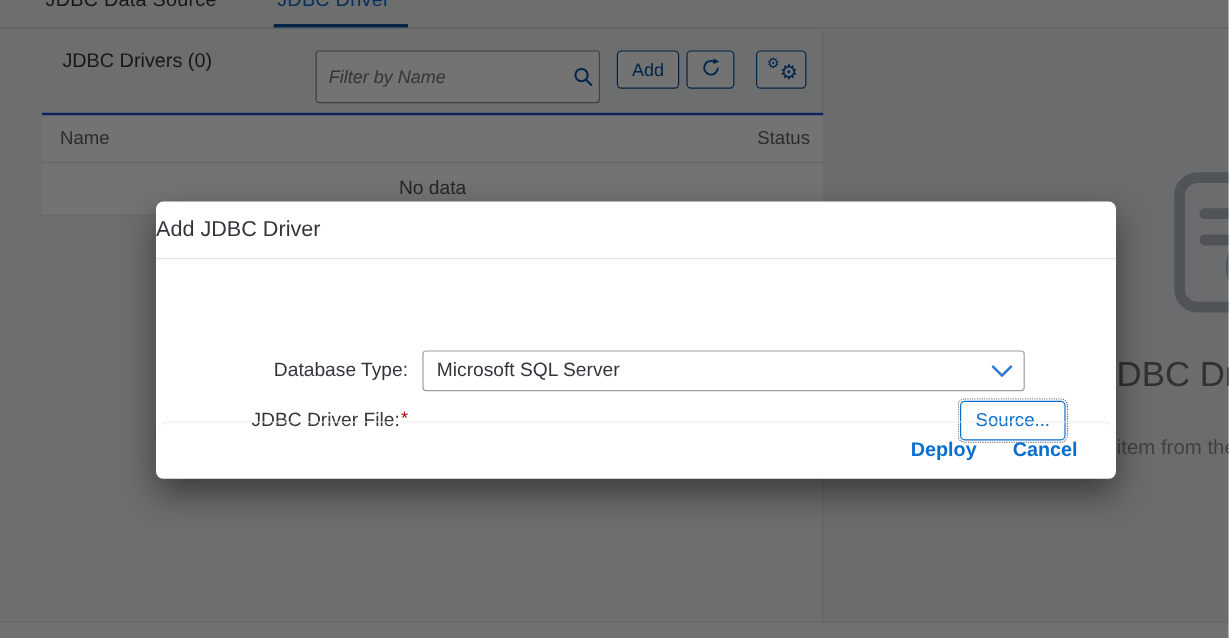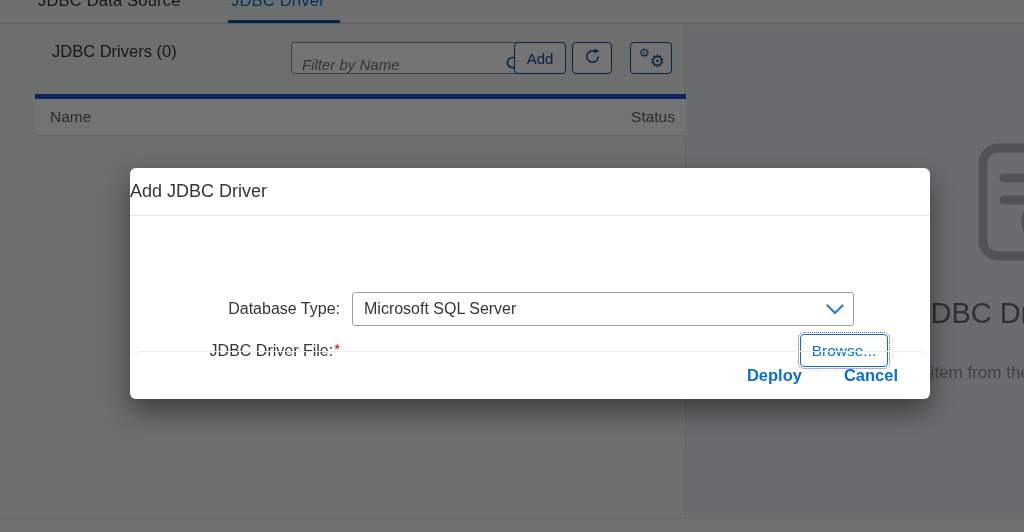--- a/index.html
+++ b/index.html
@@ -9,33 +9,33 @@
 
   
   .tabbar { position:absolute; left:0; top:0; width:1024px; height:24px; border-bottom:1px solid #cfd4d8; background:#f2f3f4; overflow:hidden; }
   .tab { position:absolute; top:-9px; font-size:16.5px; letter-spacing:.2px; color:#32363a; cursor:pointer; }
   .tab.active { color:#0a6ed1; }
   .tab-underline { position:absolute; left:228px; top:20px; width:112px; height:4px; background:#0854a0; border-radius:1px; }
 
   
   .list-panel { position:absolute; left:0; top:25px; width:686px; height:493px; background:#f2f3f4; border-right:1px solid #d5d9dc; }
   .toolbar-title { position:absolute; left:52px; top:17px; font-size:16.5px; color:#32363a; }
-  .filter-box { position:absolute; left:263px; top:17px; width:237px; height:32px; background:#fff; border:1px solid #89919a; border-radius:3px; display:flex; align-items:flex-end;margin-left:28px; }
+  .filter-box { position:absolute; left:263px; top:17px; width:237px; height:44px; background:#fff; border:1px solid #89919a; border-radius:3px; display:flex; align-items:center; }
   .filter-box input { flex:1; border:none; outline:none; background:transparent; font-family:"Liberation Sans",sans-serif; font-size:15px; font-style:italic; color:#74777a; padding:0 4px 0 10px; min-width:0; }
   .filter-search { width:26px; display:flex; align-items:center; justify-content:center; cursor:pointer; }
   .tb-btn { position:absolute; top:17px; height:32px; background:#fff; border:1px solid #0854a0; border-radius:4px; color:#0854a0; font-size:15px; display:flex; align-items:center; justify-content:center; cursor:pointer; }
   .btn-add { left:514px; width:52px; }
   .btn-refresh { left:572px; width:40px; }
   .btn-gear { left:630px; width:42px; position:absolute; }
   .gear-glyph { font-family:"DejaVu Sans",sans-serif; color:#0854a0; position:absolute; line-height:1; }
   .gear-small { font-size:12px; left:8px; top:4px; }
   .gear-big { font-size:17px; right:6px; bottom:3px; }
 
   .table { position:absolute; left:35px; top:69px; width:651px; }
-  .thead { height:42px; background:#fff; border-top:5px solid #1d4ed8; border-bottom:1px solid #dddfe2; display:flex; align-items:center; font-size:15.5px; color:#5e6268; }
+  .thead { height:42px; background:#fff; border-top:2px solid #1d4ed8; border-bottom:1px solid #dddfe2; display:flex; align-items:center; font-size:15.5px; color:#5e6268; }
   .th-name { padding-left:15px; flex:1; }
   .th-status { padding-right:11px; }
   .nodata-row { height:44px; background:#fff; border-bottom:1px solid #e4e6e8; display:flex; align-items:center; justify-content:center; font-size:16px; color:#515457; }
 
   
   .detail-panel { position:absolute; left:687px; top:25px; width:700px; height:493px; background:#eef0f1; }
   .detail-icon { position:absolute; left:290px; top:117px; }
   .detail-title { position:absolute; left:229px; top:272px; font-size:29px; color:#6a6d70; white-space:nowrap; }
   .detail-subtitle { position:absolute; left:168px; top:338px; font-size:17px; color:#8d9296; white-space:nowrap; }
 
@@ -50,21 +50,21 @@
   .form-label { position:absolute; width:210px; text-align:right; font-size:16px; color:#32363a; line-height:34px; }
   .req-star { color:#b00; font-size:15px; position:relative; top:-2px; margin-left:1px; }
   .lbl-dbtype { left:0; top:76px; }
   .lbl-file { left:0; top:118px; }
   .select-field { position:absolute; left:222px; top:76px; width:502px; height:34px; background:#fff; border:1px solid #9aa0a6; border-radius:3px; display:flex; align-items:center; cursor:pointer; }
   .select-value { flex:1; padding-left:11px; font-size:16px; color:#32363a; }
   .select-arrow { width:36px; display:flex; align-items:center; justify-content:center; }
   .text-field { position:absolute; left:222px; top:118px; width:438px; height:33px; background:#fff; border:1px solid #9aa0a6; border-radius:3px; }
   .text-field input { width:100%; height:100%; border:none; outline:none; background:transparent; padding:0 10px; font-family:"Liberation Sans",sans-serif; font-size:16px; color:#32363a; }
   .browse-btn { position:absolute; left:670px; top:118px; width:88px; height:33px; background:#fff; border:1px solid #0a6ed1; border-radius:4px; color:#0a6ed1; font-size:15.5px; display:flex; align-items:center; justify-content:center; cursor:pointer; outline:1px dotted #5b6166; outline-offset:1px; }
-  .dlg-footer { position:absolute; left:0; right:0; bottom:0; height:48px; border-top:1px solid #ececec; display:flex; align-items:center; justify-content:flex-end; gap:42px; padding-right:32px;border-radius:11px; }
+  .dlg-footer { position:absolute; left:0; right:0; bottom:0; height:48px; border-top:1px solid #ececec; display:flex; align-items:center; justify-content:flex-end; gap:30px; padding-right:32px;border-radius:11px; }
   .text-btn { font-size:16.5px; font-weight:600; color:#0a6ed1; cursor:pointer; background:none; border:none; font-family:"Liberation Sans",sans-serif; }
 </style>
 </head>
 <body>
 
 <div class="screen">
 
   <div class="tabbar">
     <div class="tab" style="left:38px;">JDBC Data Source</div>
     <div class="tab active" style="left:231px;">JDBC Driver</div>
@@ -100,20 +100,23 @@
         <span class="gear-glyph gear-small">⚙</span>
         <span class="gear-glyph gear-big">⚙</span>
       </span>
     </button>
 
     <div class="table">
       <div class="thead">
         <span class="th-name">Name</span>
         <span class="th-status">Status</span>
       </div>
+      <div class="nodata-row">
+        <span>No data</span>
+      </div>
     </div>
   </div>
 
   <div class="detail-panel">
     <div class="detail-icon">
       <svg width="120" height="120" viewBox="0 0 120 120" fill="none">
         <rect x="6" y="6" width="108" height="108" rx="15" stroke="#b3bac0" stroke-width="9"></rect>
         <line x1="27" y1="36" x2="92" y2="36" stroke="#b3bac0" stroke-width="9" stroke-linecap="round"></line>
         <line x1="27" y1="58" x2="58" y2="58" stroke="#b3bac0" stroke-width="9" stroke-linecap="round"></line>
         <circle cx="74" cy="80" r="25" stroke="#b3bac0" stroke-width="9"></circle>
@@ -141,21 +144,21 @@
         <span class="select-arrow">
           <svg width="18" height="11" viewBox="0 0 18 11" fill="none">
             <polyline points="1.5,1.5 9,9 16.5,1.5" stroke="#2f7ad1" stroke-width="2.2" fill="none" stroke-linecap="round" stroke-linejoin="round"></polyline>
           </svg>
         </span>
       </div>
 
       <div class="form-label lbl-file">
         <span>JDBC Driver File:</span><span class="req-star">*</span>
       </div>
-      <button class="browse-btn">Browse...</button>
+      <button class="browse-btn">Source...</button>
     </div>
 
     <div class="dlg-footer">
       <button class="text-btn">Deploy</button>
       <button class="text-btn">Cancel</button>
     </div>
   </div>
 
 </div>
 

